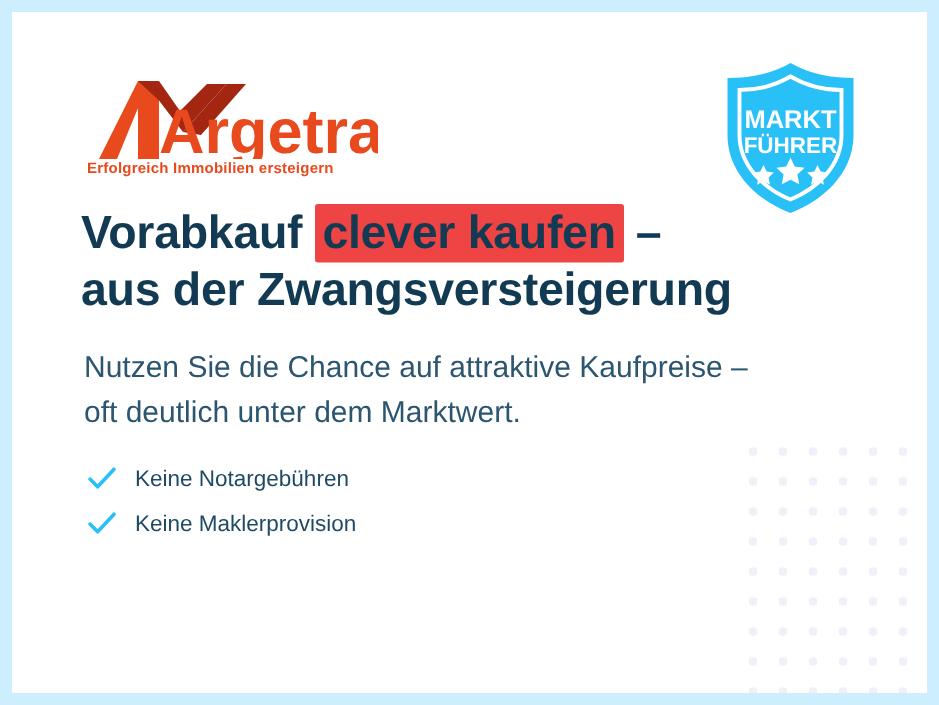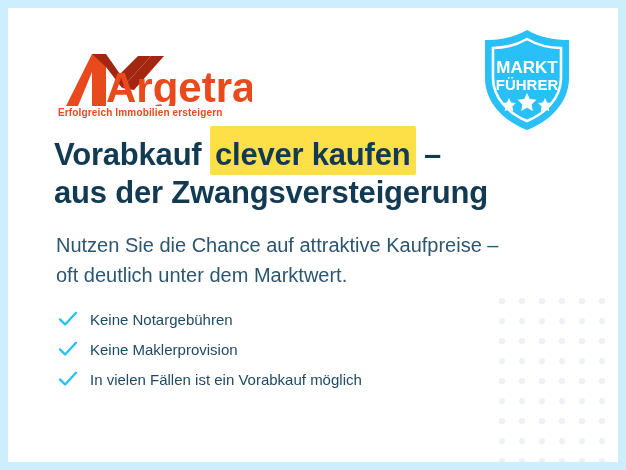--- a/index.html
+++ b/index.html
@@ -64,41 +64,41 @@
     letter-spacing: 0.15px;
     margin-top: 1px;
     margin-left: 2px;
     white-space: nowrap;
   }
 
   
   .badge {
     position: absolute;
     right: 42px;
-    top: 20px;
+    top: 32px;
     width: 98px;
     height: 104px;
   }
 
   
   .headline {
     position: absolute;
     left: 46px;
     top: 128px;
     width: 500px;
     font-size: 31px;
     line-height: 38px;
     font-weight: 700;
     color: #123a52;
     letter-spacing: -0.2px;
   }
   .hl-line { white-space: nowrap; }
   .hl-mark {
-    background: #fde047;
-    padding: 11px 5px 3px 5px;
+    background: #ef4444;
+    padding: 1px 5px 3px 5px;
     border-radius: 2px;
     box-decoration-break: clone;
   }
 
   
   .subheading {
     position: absolute;
     left: 48px;
     top: 222px;
     width: 500px;
@@ -194,24 +194,16 @@
         <span class="bullet-text">Keine Notargebühren</span>
       </li>
       <li class="bullet">
         <span class="bullet-check">
           <svg width="20" height="16" viewBox="0 0 20 16">
             <path d="M2 8.4 L7.1 13.5 L18 1.8" fill="none" stroke="#29c0f7" stroke-width="2.4" stroke-linecap="round" stroke-linejoin="round"></path>
           </svg>
         </span>
         <span class="bullet-text">Keine Maklerprovision</span>
       </li>
-      <li class="bullet">
-        <span class="bullet-check">
-          <svg width="20" height="16" viewBox="0 0 20 16">
-            <path d="M2 8.4 L7.1 13.5 L18 1.8" fill="none" stroke="#29c0f7" stroke-width="2.4" stroke-linecap="round" stroke-linejoin="round"></path>
-          </svg>
-        </span>
-        <span class="bullet-text">In vielen Fällen ist ein Vorabkauf möglich</span>
-      </li>
     </ul>
 
   </div>
 </div>
 
 </body></html>

